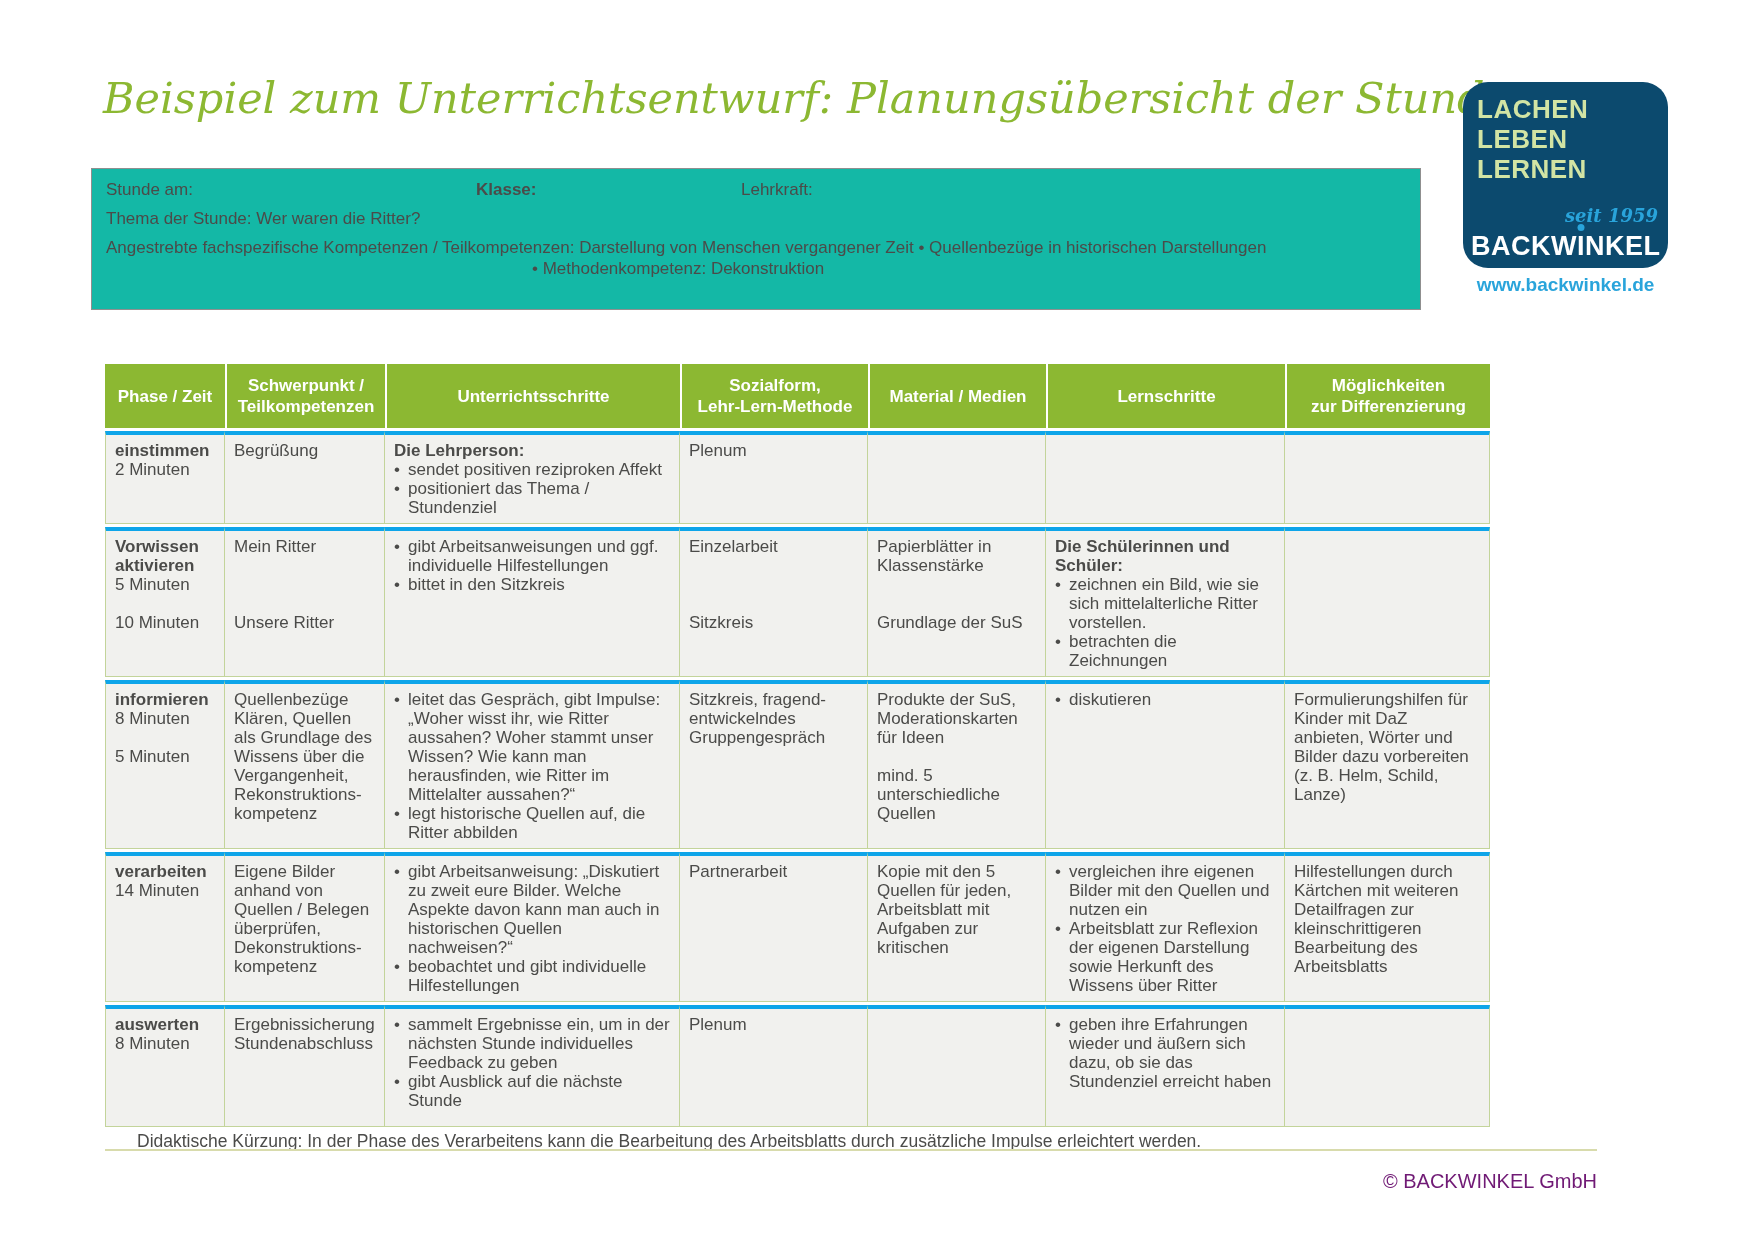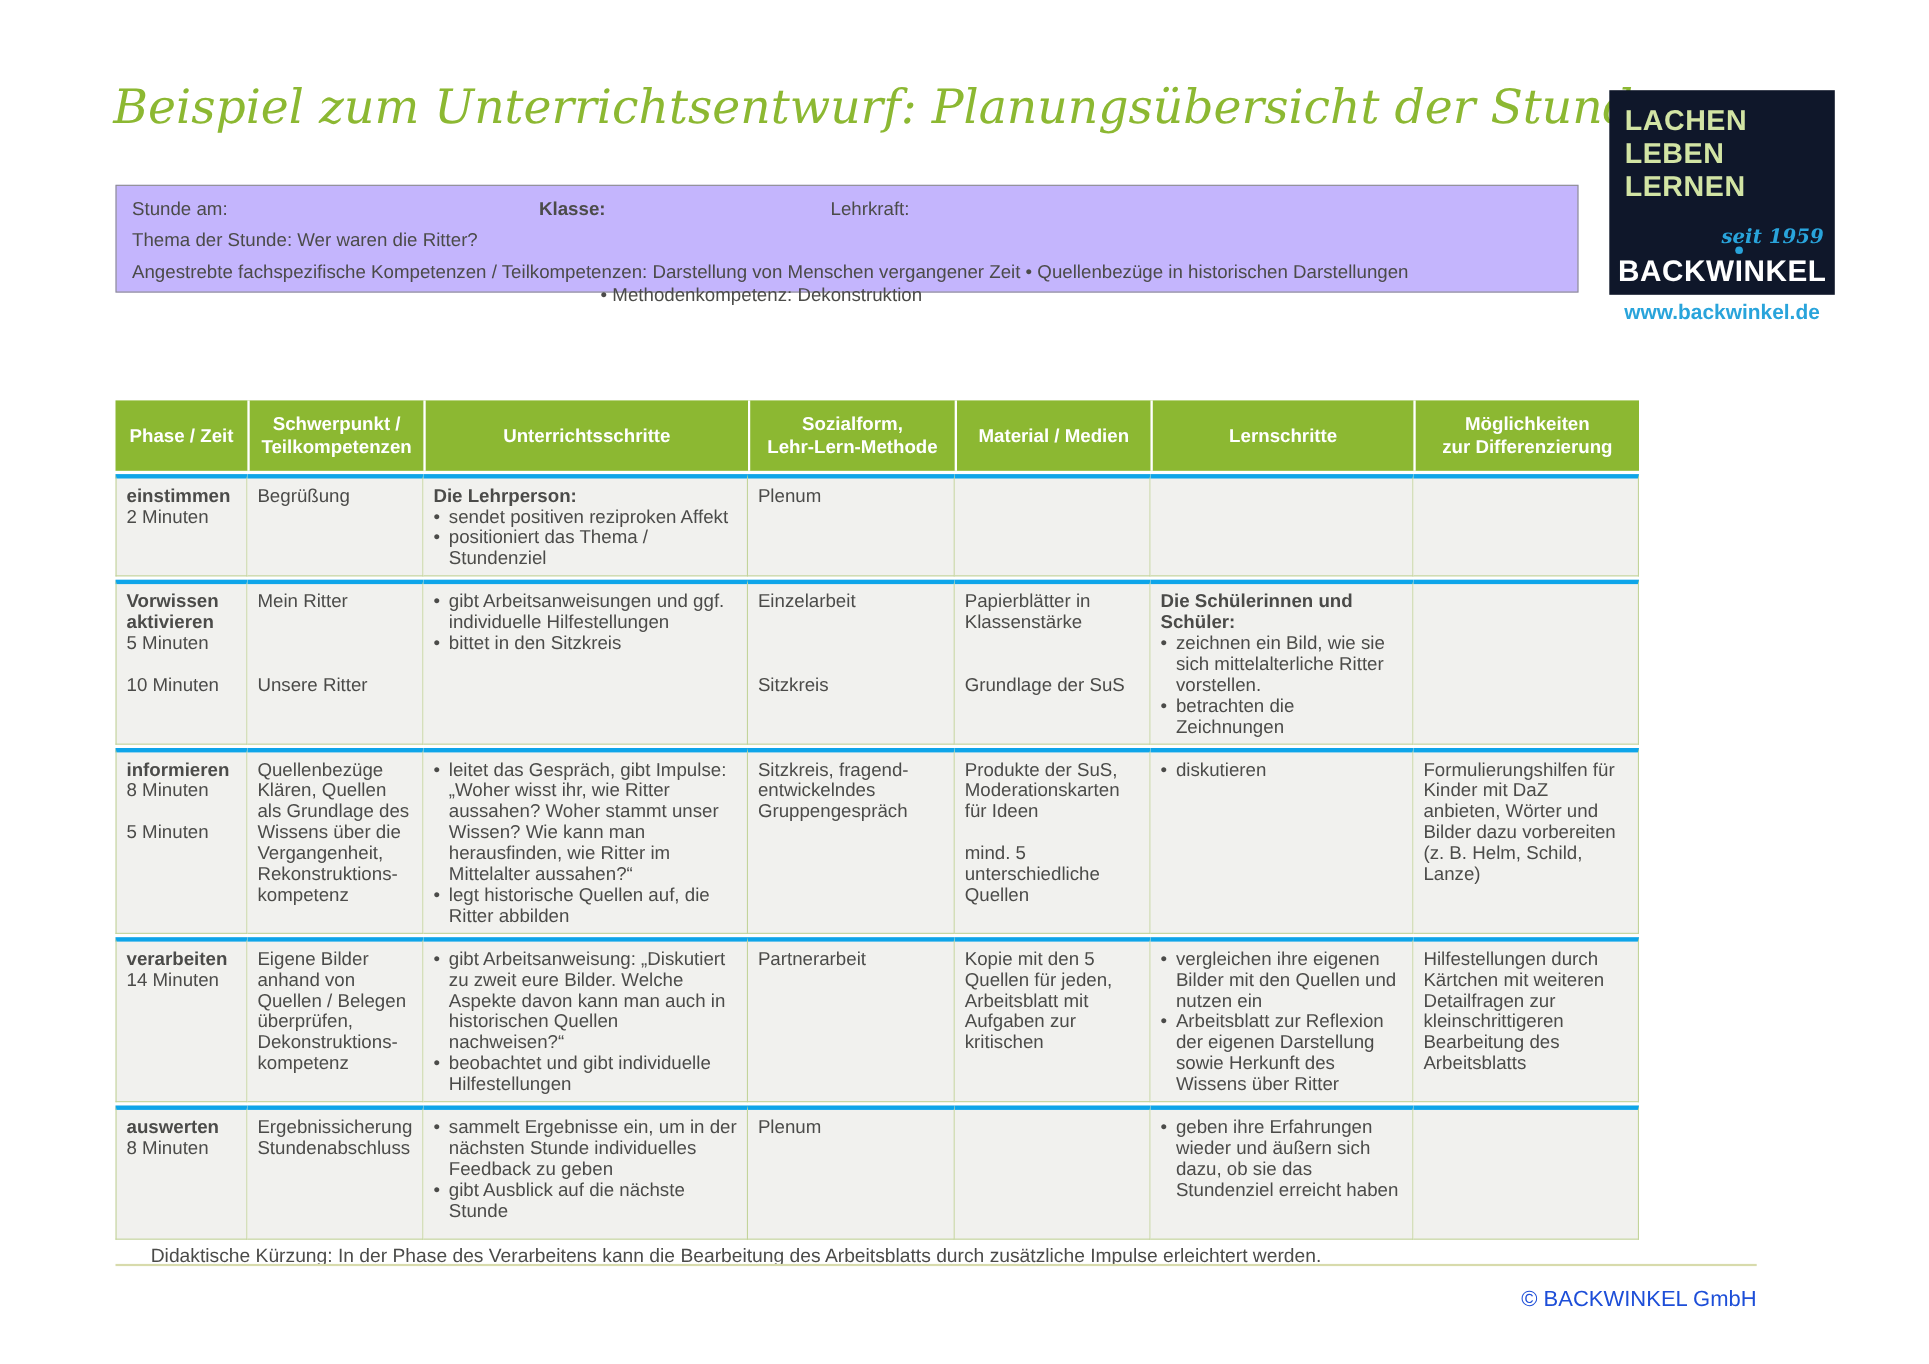--- a/index.html
+++ b/index.html
@@ -17,21 +17,21 @@
     position:absolute;left:103px;top:72px;margin:0;
     font-family:"DejaVu Serif", serif;
     font-style:italic;font-weight:normal;
     font-size:43px;line-height:52px;
     color:#8cb832;white-space:nowrap;letter-spacing:0px;
   }
 
   
   .logo{
     position:absolute;left:1463px;top:82px;width:205px;height:186px;
-    background:#0f172a;box-sizing:border-box;padding:12px 0 0 14px;
+    background:#0c4a6e;box-sizing:border-box;padding:12px 0 0 14px;border-radius:25px;
   }
   .logo-lines div{
     color:#d2e4a4;font-weight:bold;font-size:26px;line-height:30px;letter-spacing:.5px;
   }
   .logo-seit{
     position:absolute;right:10px;bottom:42px;
     color:#29a4db;font-family:"DejaVu Serif", serif;font-style:italic;font-weight:bold;
     font-size:18px;
     margin-top:32px;
   }
@@ -45,22 +45,22 @@
     width:7px;height:7px;border-radius:50%;background:#29a4db;
   }
   .logo-url{
     position:absolute;left:1463px;top:274px;width:205px;
     text-align:center;color:#29a4db;font-weight:bold;font-size:19px;text-decoration:none;
     display:block;
   }
 
   
   .infobox{
-    position:absolute;left:105px;top:168px;width:1330px;height:98px;
-    border:1px solid #8f8f8f;box-sizing:border-box;background:#c4b5fd;
+    position:absolute;left:91px;top:168px;width:1330px;height:142px;
+    border:1px solid #8f8f8f;box-sizing:border-box;background:#14b8a6;
     font-size:17px;
   }
   .iline{position:absolute;left:0;width:100%;}
   .l1{top:11px;height:20px;}
   .l1 .lab{position:absolute;top:0;}
   .lab1{left:14px;} .lab2{left:384px;font-weight:bold;} .lab3{left:649px;}
   .l2{top:40px;left:14px;width:auto;}
   .l3{top:69px;left:14px;width:auto;white-space:nowrap;}
   .l4{top:90px;left:440px;width:auto;}
 
@@ -91,21 +91,21 @@
   td .li .dot{flex:0 0 14px;}
   td .li span:last-child{flex:1 1 auto;}
 
   
   .note{position:absolute;left:105px;width:1450px;font-size:17.5px;}
   .note1{top:1046px;}
   .note2{top:1131px;margin-left:32px;}
   .rule{position:absolute;left:105px;top:1149px;width:1492px;height:2px;background:#d8dbac;}
   .copyright{
     position:absolute;left:105px;top:1170px;width:1492px;
-    text-align:right;font-size:20px;color:#1d4ed8;
+    text-align:right;font-size:20px;color:#701a75;
   }
 </style>
 </head>
 <body>
 
 <div class="page">
 
   <h1 class="title">Beispiel zum Unterrichtsentwurf: Planungsübersicht der Stunde</h1>
 
   <div class="logo">

